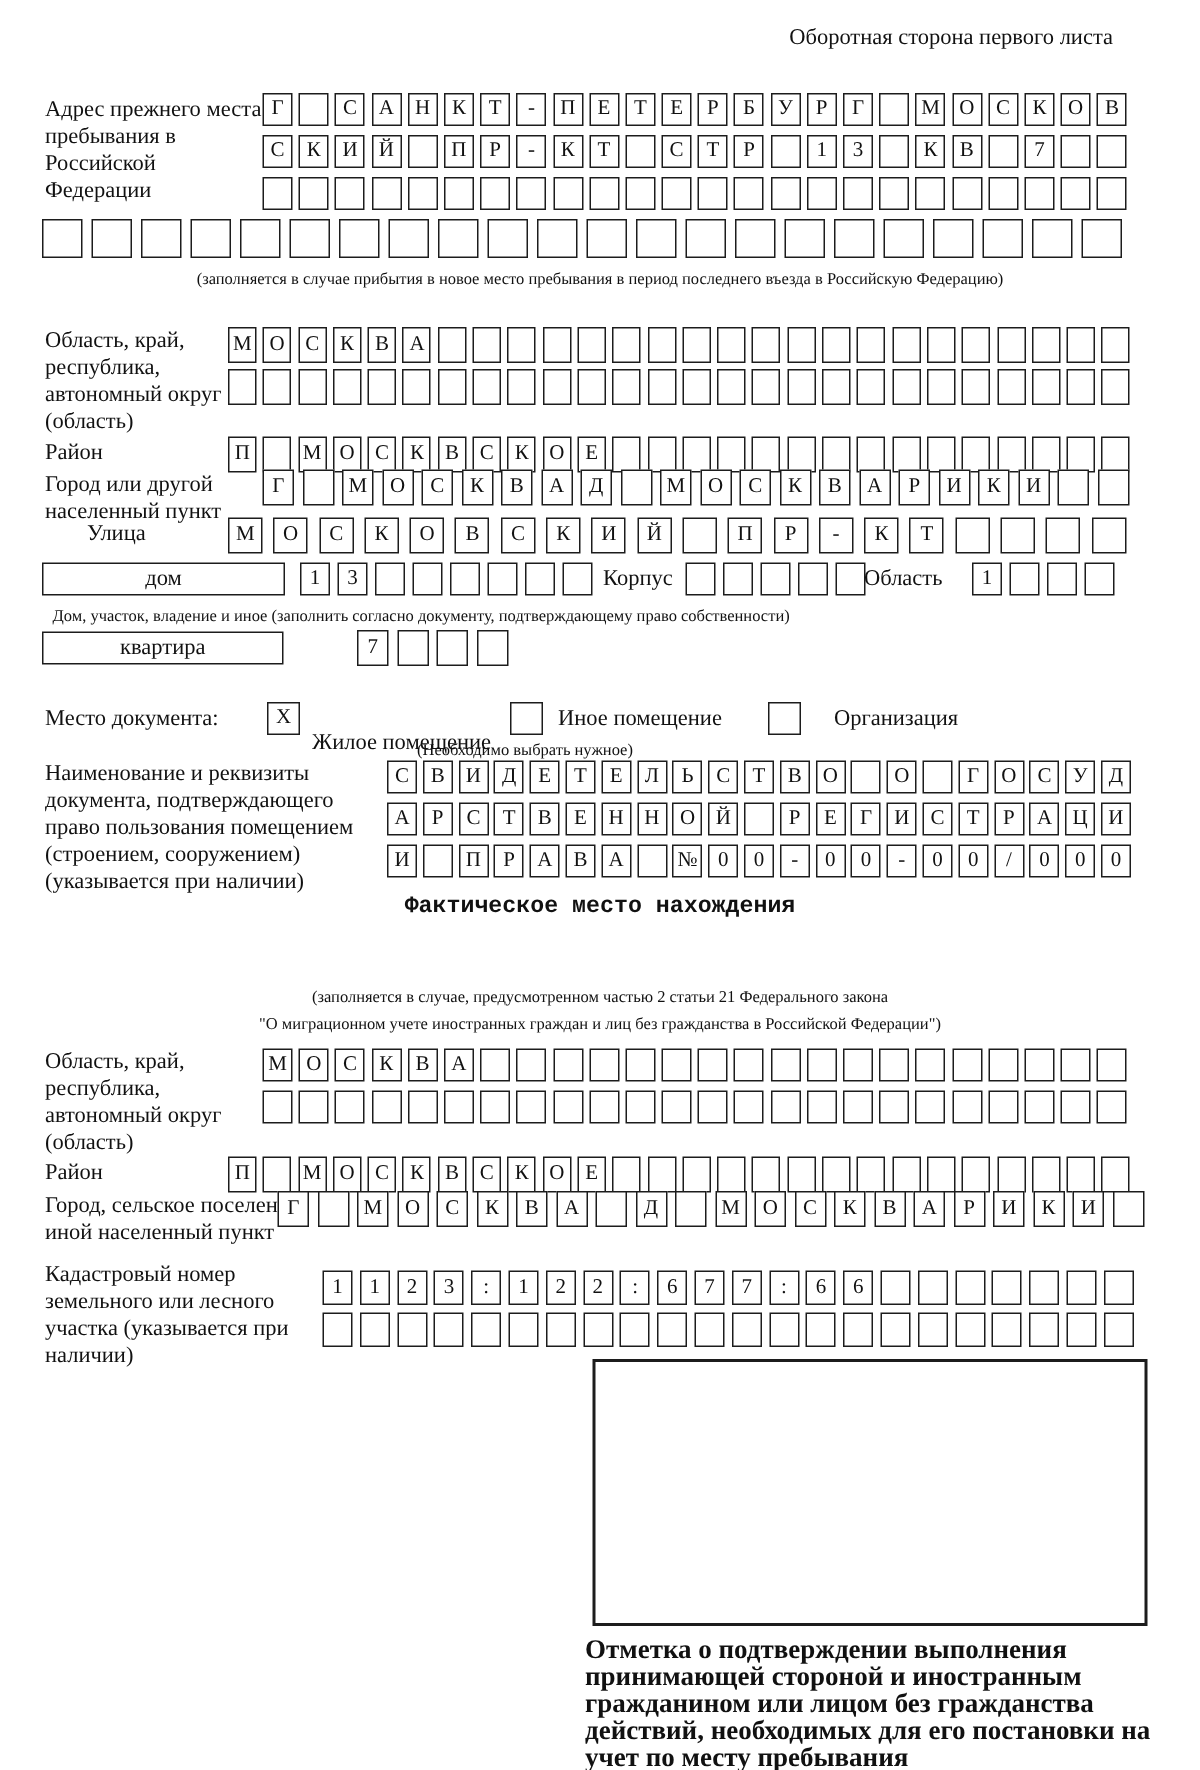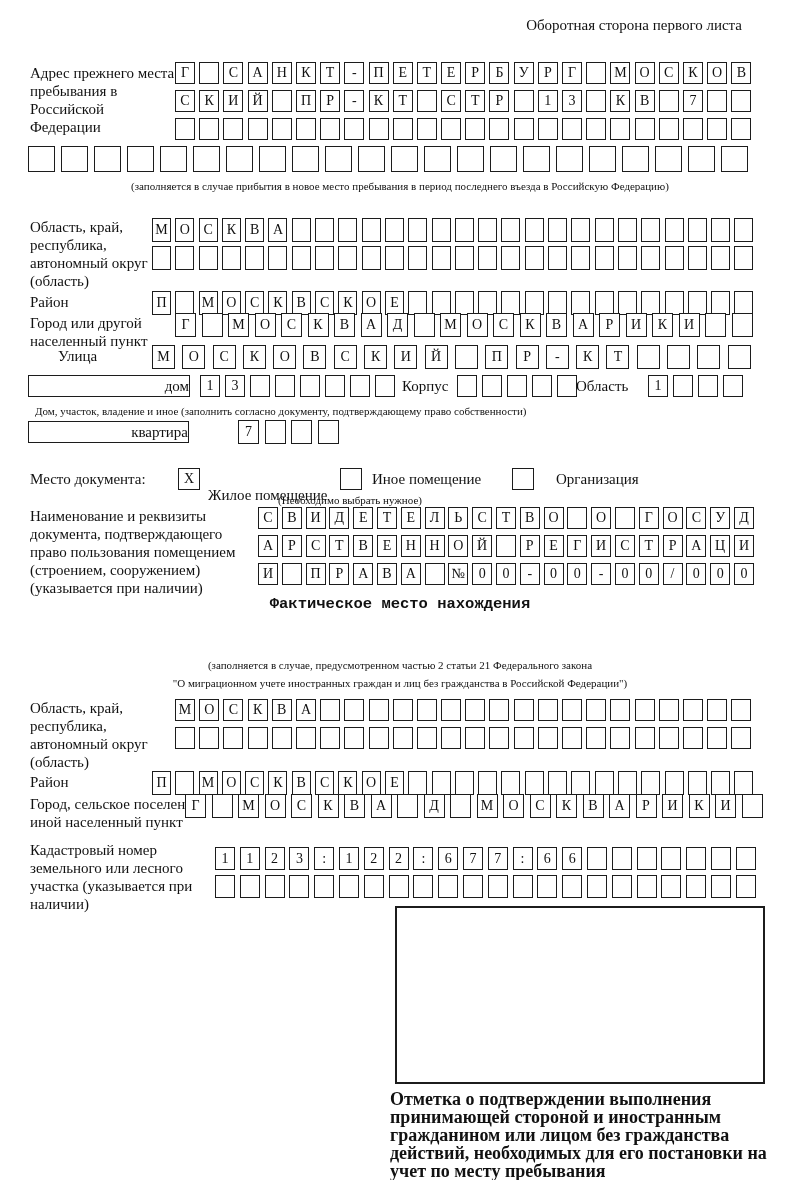--- a/index.html
+++ b/index.html
@@ -22,21 +22,21 @@
   .ca .cell{width:20px;height:22px;margin-right:4.2px;}
   .cwide .cell{width:27px;height:26px;margin-right:6px;}
   .cb .cell{width:19px;height:24px;margin-right:4.3px;}
   .ccity .cell{width:21px;height:24px;margin-right:5.5px;}
   .cstreet .cell{width:23px;height:24px;margin-right:7.3px;}
   .chouse .cell{width:20px;height:22px;margin-right:5px;}
   .cdoc .cell{width:20px;height:22px;margin-right:3.8px;}
   .ccad .cell{width:20px;height:23px;margin-right:4.8px;}
   .bigbox{
     border:1.5px solid #1c1c1c;box-sizing:border-box;background:#fff;
-    display:flex;align-items:center;justify-content:flex-end;font-size:15px;
+    display:flex;align-items:center;justify-content:center;font-size:15px;
   }
   .checkbox{
     display:inline-flex;align-items:center;justify-content:center;
     width:22px;height:22px;border:1.5px solid #1c1c1c;box-sizing:border-box;
     font-size:14px;background:#fff;flex:none;
   }
   .stampbox{border:2px solid #1c1c1c;box-sizing:border-box;background:#fff;}
   .stampcap{font-size:18px;line-height:18px;font-weight:bold;text-align:left;}
 </style>
 </head>

